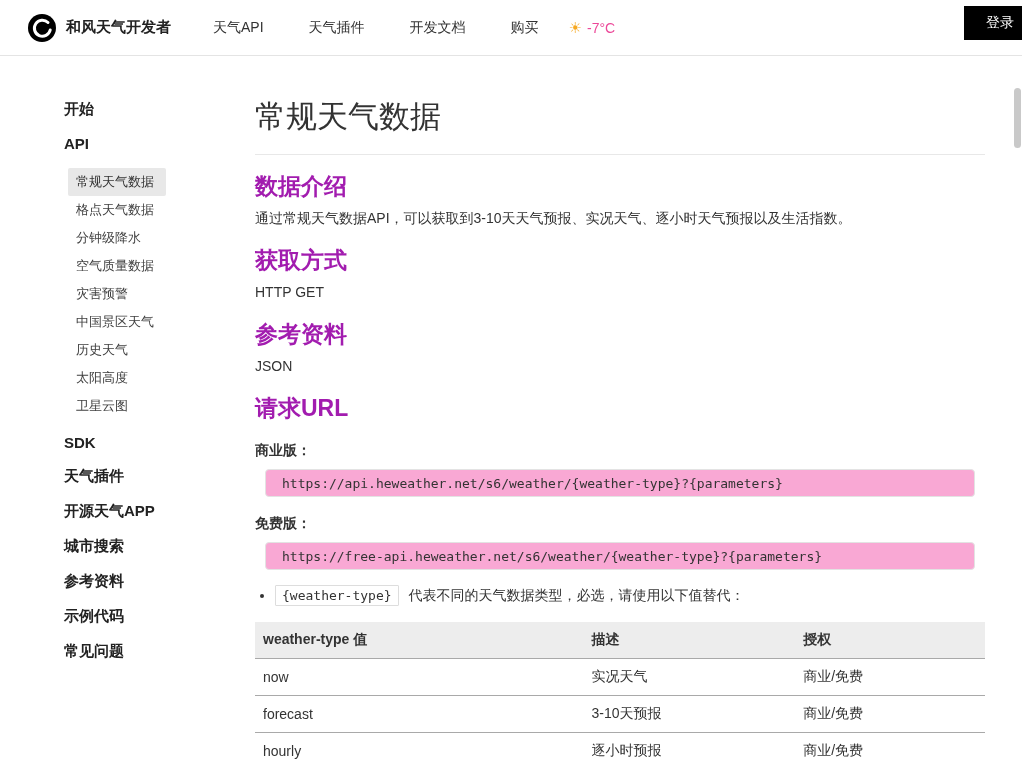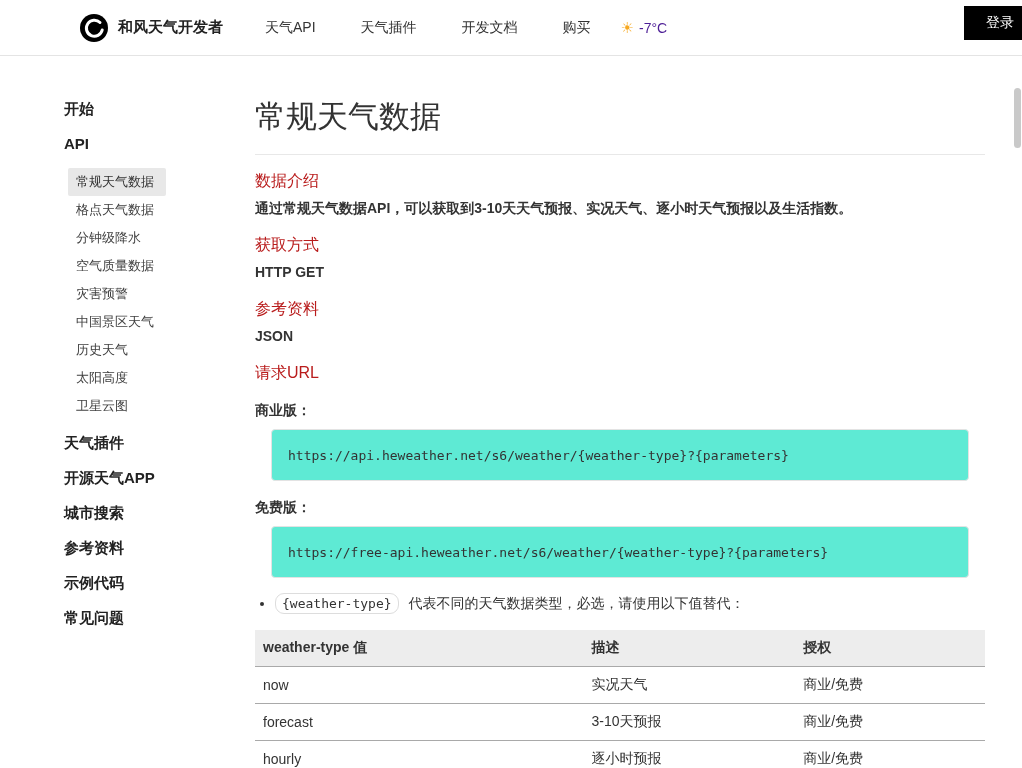--- a/index.html
+++ b/index.html
@@ -1,55 +1,55 @@
 <!DOCTYPE html>
 <html><head>
 <meta charset="utf-8">
 <style>
   * { margin:0; padding:0; box-sizing:border-box; }
   html,body { width:1022px; height:768px; overflow:hidden; background:#fff;
     font-family:"Liberation Sans","DejaVu Sans",sans-serif; color:#333; }
 
   
   header { position:relative; height:56px; display:flex; align-items:center;
-    padding-left:80px; border-bottom:1px solid #e4e4e4; background:#fff; }
+    padding-left:28px; border-bottom:1px solid #e4e4e4; background:#fff; }
   .logo { width:28px; height:28px; margin-right:10px; flex:0 0 auto; }
   .brand { font-size:15px; font-weight:700; color:#222; margin-right:42px; white-space:nowrap; }
   nav { display:flex; gap:45px; }
   nav a { font-size:14px; color:#333; text-decoration:none; cursor:pointer; white-space:nowrap; }
   .weather-widget { display:flex; align-items:center; margin-left:30px; gap:5px; }
   .sun { color:#f6a821; font-size:15px; line-height:1; }
-  .temp { font-size:14px; color:#4c1d95; }
+  .temp { font-size:14px; color:#ec4899; }
   .login-btn { position:absolute; right:-26px; top:6px; width:84px; height:34px;
     background:#000; color:#fff; border:none; font-size:14px; text-align:left;
     padding-left:22px; cursor:pointer; font-family:inherit; }
 
   
   .page { display:flex; height:712px; }
   aside { width:255px; flex:0 0 255px; padding:44px 0 0 64px; }
   .side-top { font-size:15px; font-weight:700; color:#222; margin-bottom:16px; cursor:pointer; }
   .side-sub-list { margin:2px 0 14px 4px; }
   .side-sub { font-size:13px; color:#404040; padding:5px 12px 5px 8px; width:fit-content;
     cursor:pointer; border-radius:2px; }
   .side-sub.active { background:#e8e8e8; color:#333; }
 
   main { flex:1; padding:0 37px 0 0; }
   h1 { font-size:31px; font-weight:400; color:#333; margin-top:40px;
     padding-bottom:16px; border-bottom:1px solid #e8e8e8; }
-  h2 { font-size:16px; font-weight:400; color:#b91c1c; margin:16px 0 6px; }
-  p  { font-size:14px; color:#333; margin:6px 0; line-height:1.5;font-weight:bold; }
+  h2 { font-size:23px; font-weight:700; color:#a21caf; margin:16px 0 6px; }
+  p  { font-size:14px; color:#333; margin:6px 0; line-height:1.5; }
   p.field-label { font-weight:700; margin-top:16px; }
-  .codeblock { background:#5eead4; border:1px solid #e3e3e3; border-radius:4px;
-    padding:16px 16px; margin:8px 16px 14px; }
+  .codeblock { background:#f9a8d4; border:1px solid #e3e3e3; border-radius:4px;
+    padding:4px 16px; margin:8px 10px 14px; }
   .codeblock code { font-family:"DejaVu Sans Mono","Liberation Mono",monospace;
     font-size:13px; color:#333; }
   ul.notes { margin:10px 0 14px 2px; padding-left:18px; }
   ul.notes li { font-size:14px; color:#333; line-height:1.7; }
   code.inline { font-family:"DejaVu Sans Mono","Liberation Mono",monospace;
-    font-size:13px; background:#fff; border:1px solid #ddd; border-radius:9px;
+    font-size:13px; background:#fff; border:1px solid #ddd; border-radius:1px;
     padding:2px 6px; margin-right:6px; }
 
   table { width:100%; border-collapse:collapse; margin-top:8px; }
   th { background:#ededed; text-align:left; font-size:14px; font-weight:700;
     padding:9px 8px; border-bottom:1px solid #a9a9a9; }
   td { font-size:14px; padding:9px 8px; border-bottom:1px solid #a9a9a9; }
   col.c1 { width:45%; } col.c2 { width:29%; } col.c3 { width:26%; }
 
   .scroll-thumb { position:fixed; right:1px; top:88px; width:7px; height:60px;
     background:#c9c9c9; border-radius:4px; }
@@ -86,20 +86,21 @@
       <div class="side-sub active">常规天气数据</div>
       <div class="side-sub">格点天气数据</div>
       <div class="side-sub">分钟级降水</div>
       <div class="side-sub">空气质量数据</div>
       <div class="side-sub">灾害预警</div>
       <div class="side-sub">中国景区天气</div>
       <div class="side-sub">历史天气</div>
       <div class="side-sub">太阳高度</div>
       <div class="side-sub">卫星云图</div>
     </div>
+    <div class="side-top">SDK</div>
     <div class="side-top">天气插件</div>
     <div class="side-top">开源天气APP</div>
     <div class="side-top">城市搜索</div>
     <div class="side-top">参考资料</div>
     <div class="side-top">示例代码</div>
     <div class="side-top">常见问题</div>
   </aside>
 
   <main>
     <h1>常规天气数据</h1>

